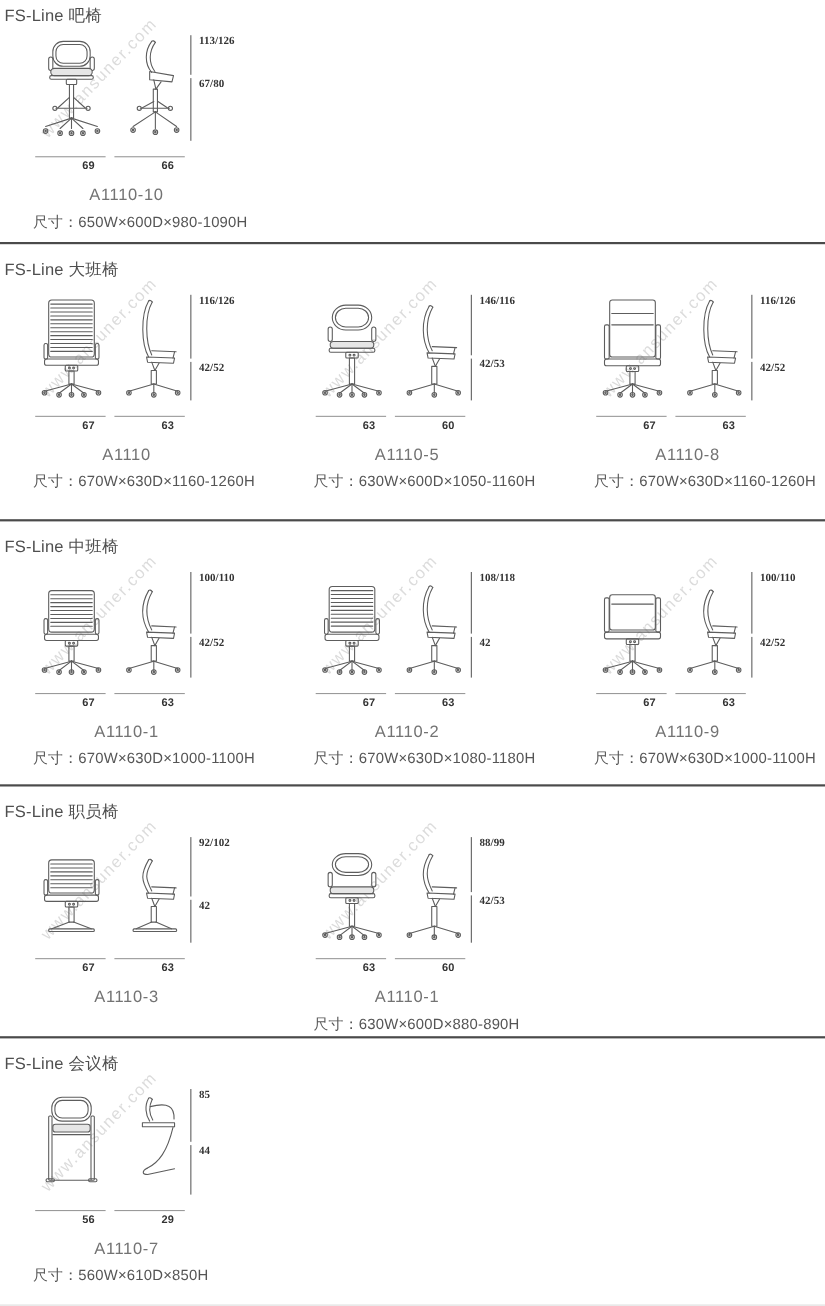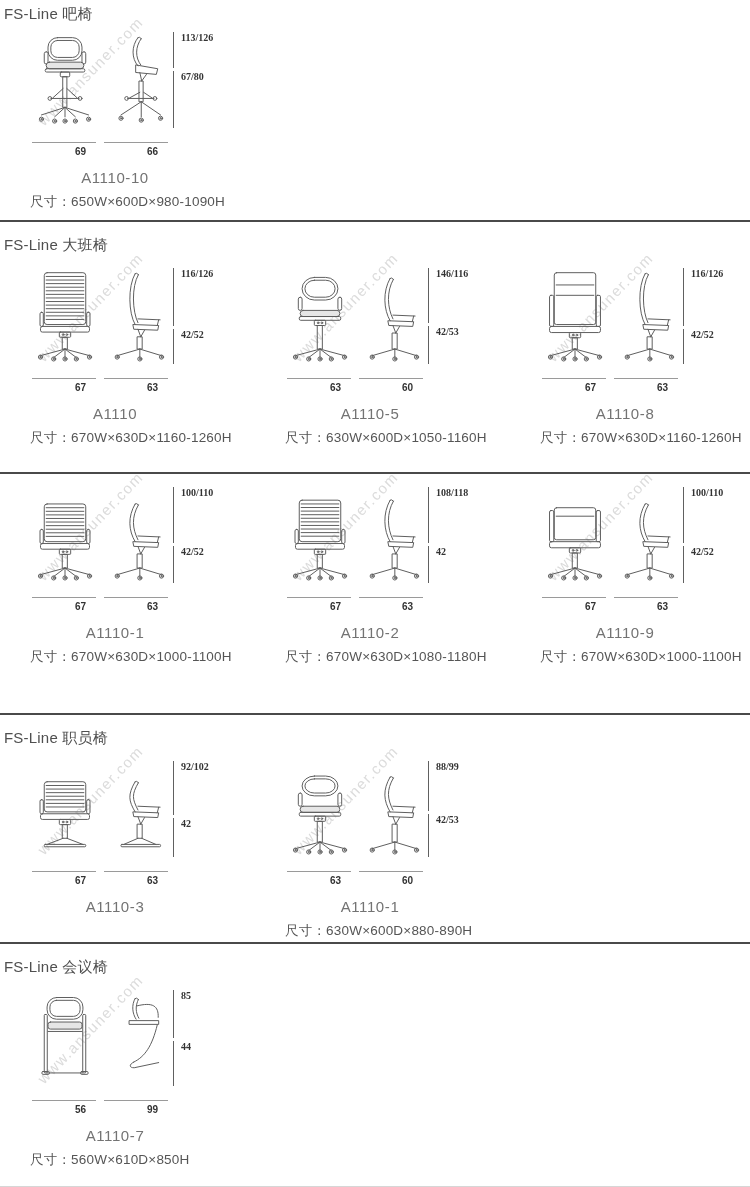--- a/index.html
+++ b/index.html
@@ -354,20 +354,21 @@
               <div class="line"></div>
               <span class="wval">63</span>
             </div>
           </div>
           <div class="model">A1110-8</div>
           <div class="size">尺寸：670W×630D×1160-1260H</div>
         </div>
       </div>
   </section>
   <section class="sec s3">
+    <h2 class="sec-title">FS-Line 中班椅</h2>
     <div class="row">
         <div class="card">
           <div class="views">
             <div class="wm">www.ansuner.com</div>
             <svg class="v front" viewBox="0 0 70 100">
               <g>
                 <rect x="13" y="16" width="44" height="40" rx="3"></rect>
                 <line x1="15" y1="20" x2="55" y2="20"></line>
                 <line x1="15" y1="23.8" x2="55" y2="23.8"></line>
                 <line x1="15" y1="27.6" x2="55" y2="27.6"></line>
@@ -776,21 +777,21 @@
             <span class="dimlab" style="top:2px">85</span>
             <span class="dimlab" style="top:53px">44</span>
           </div>
           <div class="wrow">
             <div class="wdim" style="left:2px">
               <div class="line"></div>
               <span class="wval">56</span>
             </div>
             <div class="wdim" style="left:74px">
               <div class="line"></div>
-              <span class="wval">99</span>
+              <span class="wval">29</span>
             </div>
           </div>
           <div class="model">A1110-7</div>
           <div class="size">尺寸：560W×610D×850H</div>
         </div>
       </div>
   </section>
 </div>
 
 </body></html>

